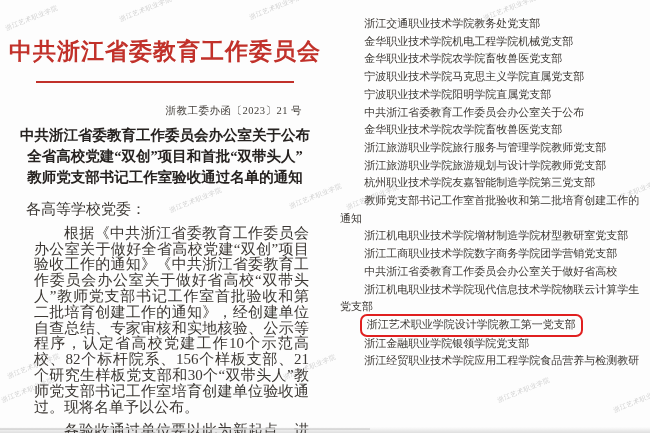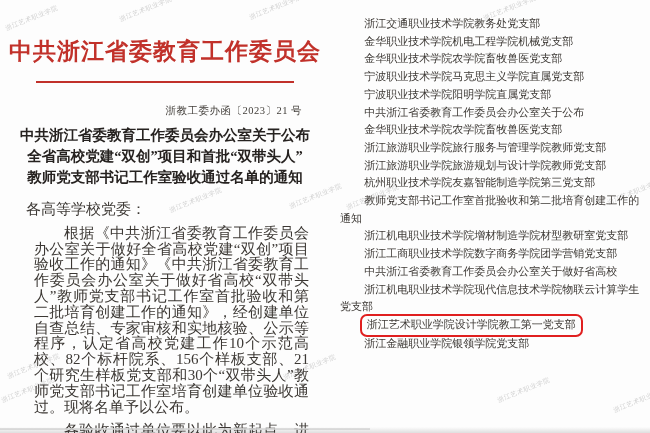--- a/index.html
+++ b/index.html
@@ -113,18 +113,19 @@
     <div class="li">杭州职业技术学院友嘉智能制造学院第三党支部</div>
     <div class="li">教师党支部书记工作室首批验收和第二批培育创建工作的通知</div>
     <div class="li">浙江机电职业技术学院增材制造学院材型教研室党支部</div>
     <div class="li">浙江工商职业技术学院数字商务学院团学营销党支部</div>
     <div class="li">中共浙江省委教育工作委员会办公室关于做好省高校</div>
     <div class="li">浙江机电职业技术学院现代信息技术学院物联云计算学生党支部</div>
     <div class="li hl">
       <span class="hl-box">浙江艺术职业学院设计学院教工第一党支部</span>
     </div>
     <div class="li">浙江金融职业学院银领学院党支部</div>
+    <div class="li">浙江经贸职业技术学院应用工程学院食品营养与检测教研</div>
   </div>
 
 </div>
 
 <div class="scan-smudge"></div>
 <div class="bottom-edge"></div>
 
 </body></html>

